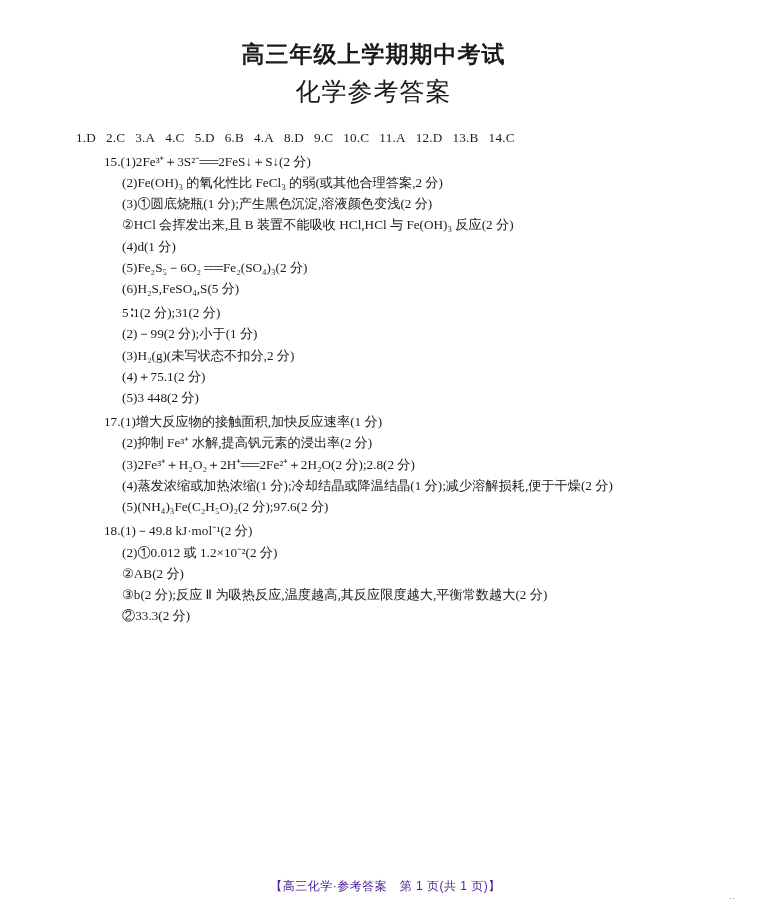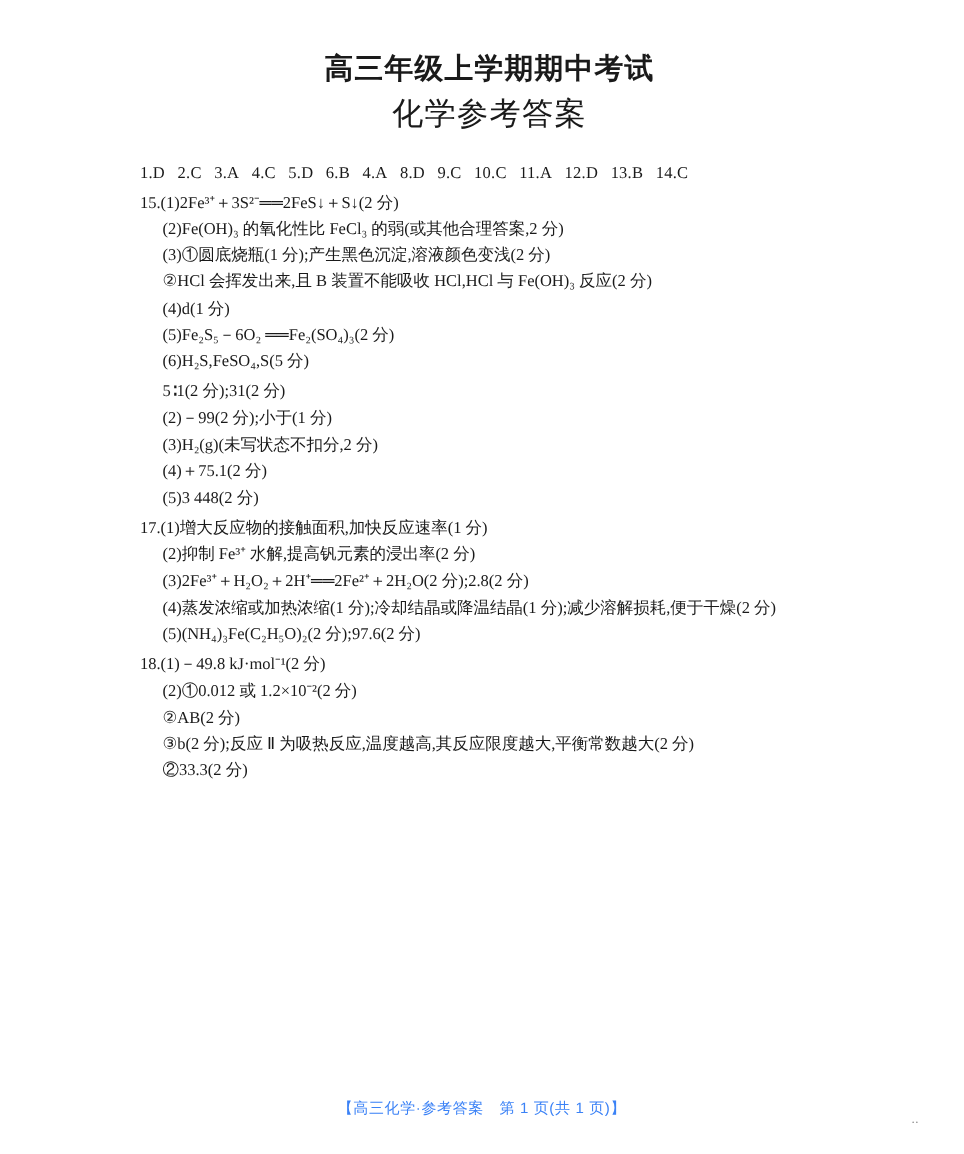--- a/index.html
+++ b/index.html
@@ -13,21 +13,21 @@
     position: relative;
     font-family: "Liberation Serif", serif;
     color: #1a1a1a;
     overflow: hidden;
   }
   .page {
     position: relative;
     width: 771px;
     height: 923px;
     box-sizing: border-box;
-    padding: 34px 60px 0 72px;
+    padding: 34px 60px 0 36px;
   }
   .title-block {
     text-align: center;
     margin-top: 6px;
   }
   .title-main {
     font-family: "Liberation Sans", sans-serif;
     font-weight: bold;
     font-size: 23px;
     letter-spacing: 1px;
@@ -61,30 +61,31 @@
   .qline {
     margin-bottom: 8px;
     font-size: 13.2px;
     white-space: nowrap;
   }
   .qline.indent {
     padding-left: 18px;
   }
   .qgroup {
     margin-top: 11px;
+    margin-left: 28px;
   }
   .footer {
     position: absolute;
     left: 0;
     right: 0;
     bottom: 28px;
     text-align: center;
     font-size: 12px;
     font-family: "Liberation Sans", sans-serif;
-    color: #3b82f6;
+    color: #4c1d95;
   }
   .footer-inner {
     display: inline-block;
     letter-spacing: 0.5px;
   }
   .corner-mark {
     position: absolute;
     right: 36px;
     bottom: 20px;
     font-size: 9px;

